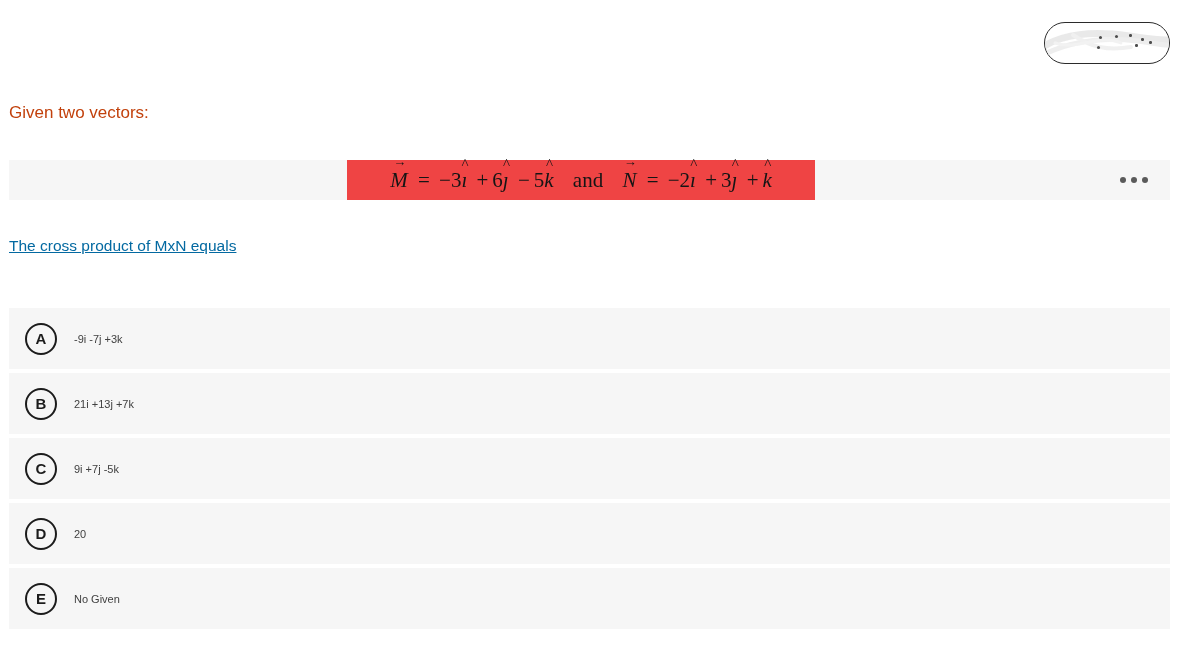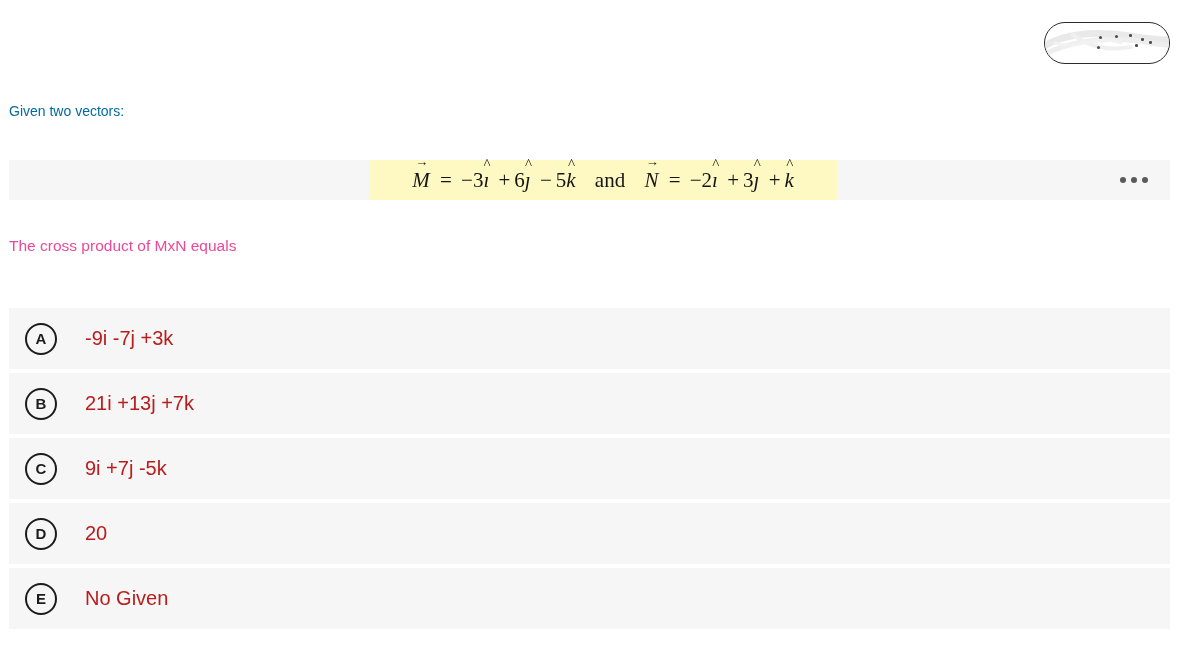--- a/index.html
+++ b/index.html
@@ -71,42 +71,42 @@
   .rd4 { left: 84px; top: 11px; width: 2.5px; height: 2.5px; }
   .rd5 { left: 96px; top: 15px; width: 2.5px; height: 2.5px; }
   .rd6 { left: 90px; top: 21px; width: 2.5px; height: 2.5px; }
   .rd7 { left: 104px; top: 18px; width: 2.5px; height: 2.5px; }
 
   
   .intro-text {
     position: absolute;
     left: 9px;
     top: 103px;
-    font-size: 14px;
-    color: #0369a1;
+    font-size: 17px;
+    color: #c2410c;
   }
 
   
   .formula-strip {
     position: absolute;
     left: 9px;
     top: 160px;
     width: 1161px;
     height: 40px;
     background: #f6f6f6;
     display: flex;
     align-items: center;
   }
   .formula-inner {
     position: absolute;
-    left: 360px;
+    left: 338px;
     top: 0;
     width: 468px;
     height: 40px;
-    background: #fef9c3;
+    background: #ef4444;
     display: flex;
     align-items: center;
     justify-content: center;
   }
   .formula {
     font-family: "Liberation Serif", serif;
     font-size: 21px;
     color: #151515;
     white-space: nowrap;
     line-height: 1;
@@ -161,22 +161,23 @@
     background: #5a5a5a;
     display: block;
   }
 
   
   .prompt {
     position: absolute;
     left: 9px;
     top: 231px;
     font-size: 15.5px;
-    color: #ec4899;
+    color: #0369a1;
     line-height: 30px;
+    text-decoration: underline;
   }
   .prompt div { white-space: nowrap; }
 
   
   .options {
     position: absolute;
     left: 9px;
     top: 308px;
     width: 1161px;
   }
@@ -198,23 +199,23 @@
     border-radius: 50%;
     display: flex;
     align-items: center;
     justify-content: center;
     font-size: 15px;
     font-weight: bold;
     color: #1c1c1c;
     box-sizing: border-box;
   }
   .option-text {
-    margin-left: 28px;
-    font-size: 20px;
-    color: #b91c1c;
+    margin-left: 17px;
+    font-size: 11px;
+    color: #404040;
     white-space: nowrap;
   }
 </style>
 </head>
 <body>
 
 <div class="page">
 
   <div class="header">
 

